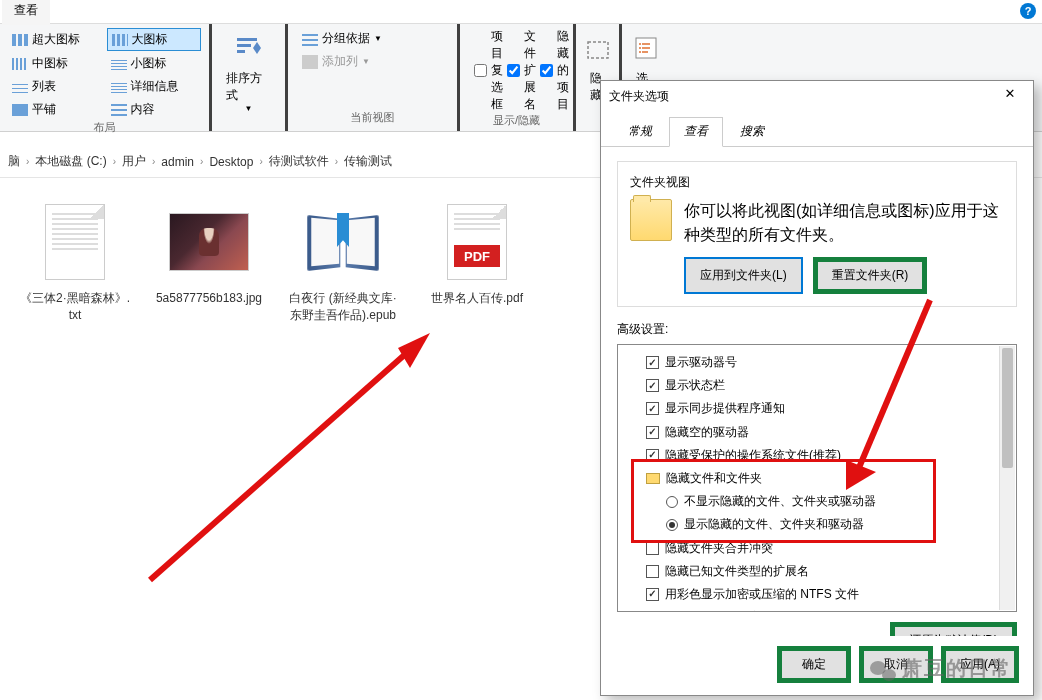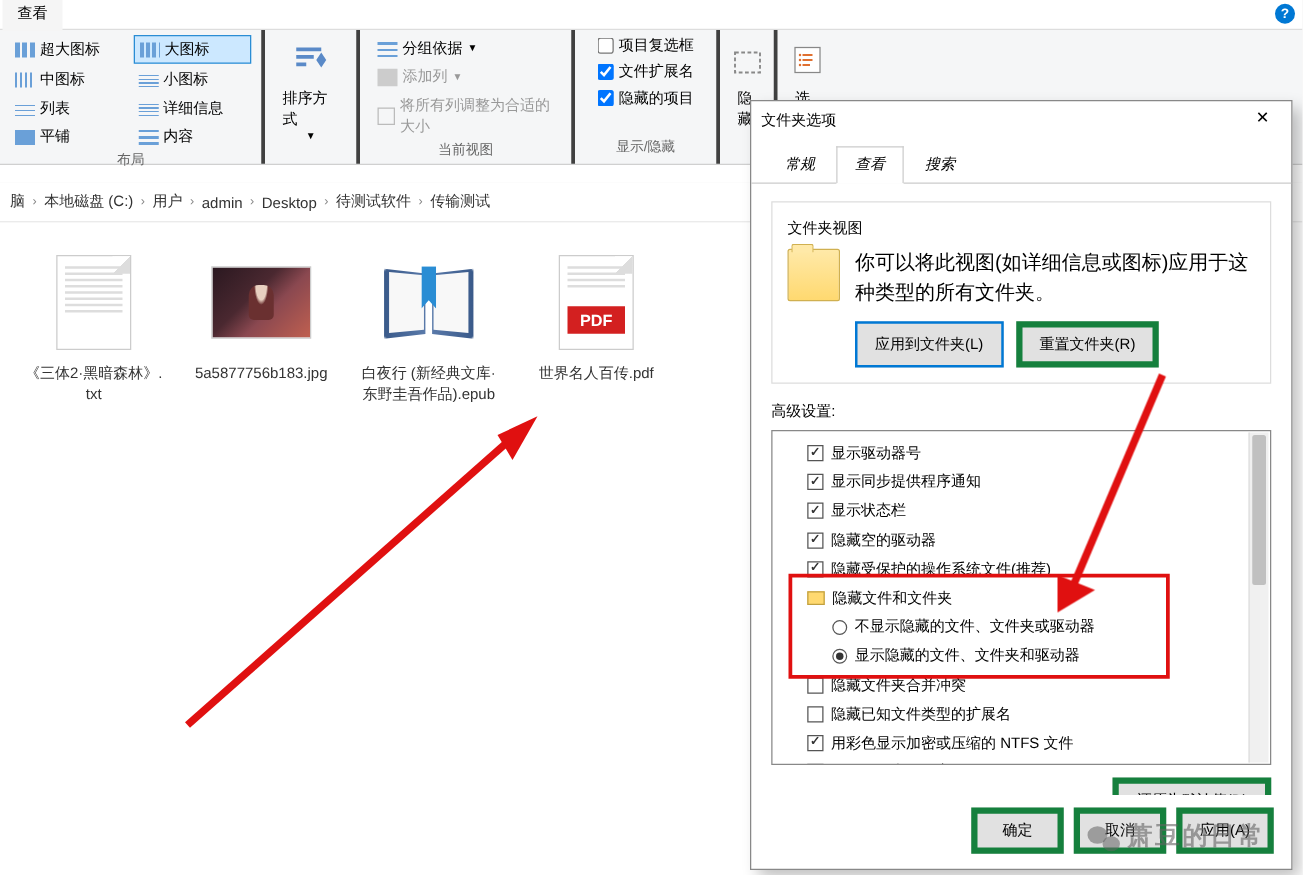--- a/index.html
+++ b/index.html
@@ -18,21 +18,21 @@
     .layout-item.selected { border: 1px solid #2a8dd4; background: #cce8ff; }
     .layout-icon { width: 16px; height: 12px; display: inline-block; }
     
     .sort-col { display: flex; flex-direction: column; align-items: center; padding: 0 6px; }
     .big-btn { width: 40px; height: 40px; display: flex; align-items: center; justify-content: center; margin-bottom: 2px; }
     
     .view-col { display: flex; flex-direction: column; gap: 2px; padding: 0 4px; font-size: 12px; }
     .view-item { display: flex; align-items: center; gap: 4px; padding: 2px; }
     .view-item.disabled { color: #999; }
     
-    .check-col { display: flex; flex-direction: column; gap: 4px; padding: 0 6px; font-size: 12px; align-items: center; }
+    .check-col { display: flex; flex-direction: row; gap: 4px; padding: 0 6px; font-size: 12px; }
     .check-item { display: flex; align-items: center; gap: 4px; }
     
     .breadcrumb-bar { background: #fff; height: 32px; display: flex; align-items: center; padding: 0 8px; border-bottom: 1px solid #e5e5e5; }
     .breadcrumb { display: flex; align-items: center; gap: 6px; flex: 1; font-size: 12px; color: #333; }
     .bc-sep { color: #888; font-size: 10px; }
     
     .file-area { background: #fff; padding: 24px 20px; height: 536px; display: flex; gap: 24px; align-items: flex-start; }
     .file-tile { width: 110px; text-align: center; font-size: 12px; color: #333; cursor: default; }
     .file-icon { width: 80px; height: 80px; margin: 0 auto 8px; display: flex; align-items: center; justify-content: center; }
     .file-name { line-height: 1.4; word-break: break-all; }
@@ -172,24 +172,20 @@
     <div class="view-col">
       <div class="view-item">
           <span class="small-ico" style="background:repeating-linear-gradient(0deg,#6aa0d8 0 2px,transparent 2px 5px);"></span>
           <span>分组依据</span> 
           <span style="font-size:8px;">▼</span>
         </div>
       <div class="view-item disabled">
           <span class="small-ico" style="background:#ccc;"></span>
           <span>添加列</span> 
           <span style="font-size:8px;">▼</span>
-        </div>
-      <div class="view-item disabled">
-          <span class="small-ico" style="border:1px solid #bbb;"></span>
-          <span>将所有列调整为合适的大小</span>
         </div>
     </div>
     <div class="ribbon-group-label">当前视图</div>
   </div>
 
   <div class="ribbon-group" style="width:116px;">
     <div class="check-col">
       <label class="check-item">
           <input type="checkbox" style="">
           <span>项目复选框</span>
@@ -339,25 +335,25 @@
     </div>
 
     <div class="adv-label">高级设置:</div>
     <div class="adv-list">
       <div class="adv-item indent1">
           <span class="chk checked"></span>
           <span>显示驱动器号</span>
         </div>
       <div class="adv-item indent1">
           <span class="chk checked"></span>
+          <span>显示状态栏</span>
+        </div>
+      <div class="adv-item indent1">
+          <span class="chk checked"></span>
           <span>显示同步提供程序通知</span>
-        </div>
-      <div class="adv-item indent1">
-          <span class="chk checked"></span>
-          <span>显示状态栏</span>
         </div>
       <div class="adv-item indent1">
           <span class="chk checked"></span>
           <span>隐藏空的驱动器</span>
         </div>
       <div class="adv-item indent1">
           <span class="chk checked"></span>
           <span>隐藏受保护的操作系统文件(推荐)</span>
         </div>
       <div class="adv-item indent1">

